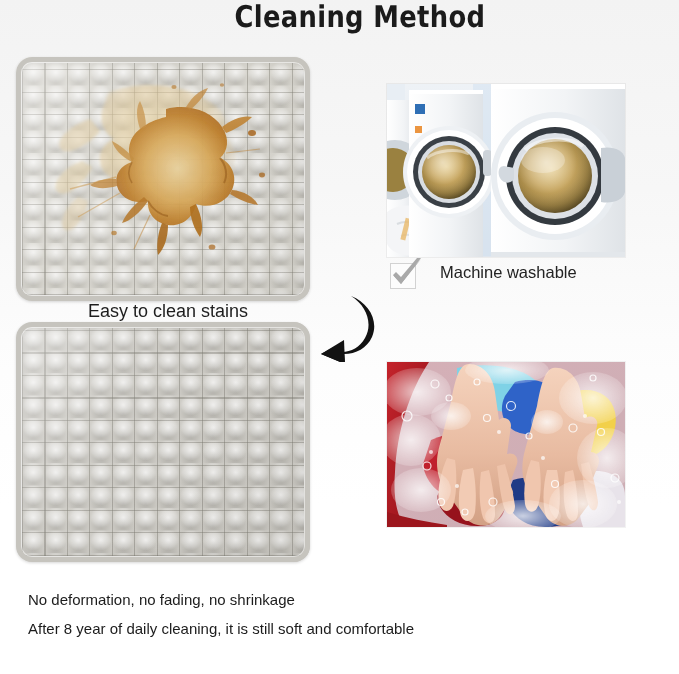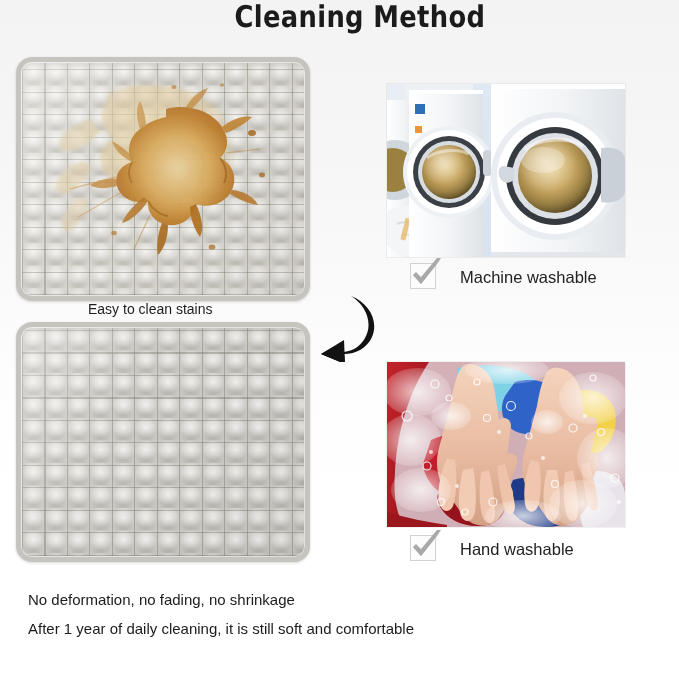--- a/index.html
+++ b/index.html
@@ -110,21 +110,21 @@
   .stain-layer {
     position: absolute;
     left: 0; top: 0; right: 0; bottom: 0;
     z-index: 2;
     pointer-events: none;
   }
 
   
   .caption {
     position: absolute;
-    font-size: 14px;
+    font-size: 18px;
     color: #1e1e1e;
     white-space: nowrap;
   }
   #caption-stain {
     left: 88px;
     top: 301px;
   }
 
   
   #flow-arrow {
@@ -150,23 +150,22 @@
   #photo-hand {
     left: 387px; top: 362px;
     width: 238px; height: 165px;
   }
   .photo svg { display: block; width: 100%; height: 100%; }
 
   
   .check-row {
     position: absolute;
     display: flex;
-    align-items: center;
+    align-items: flex-start;
     gap: 22px;
-    margin-left: 20px;
   }
   #check-machine { left: 390px; top: 263px; }
   #check-hand   { left: 390px; top: 535px; }
 
   .checkbox {
     position: relative;
     width: 28px;
     height: 28px;
     flex: 0 0 auto;
   }
@@ -497,29 +496,19 @@
         <circle cx="44" cy="90" r="2"></circle>
           <circle cx="112" cy="70" r="2"></circle>
         <circle cx="156" cy="96" r="2"></circle>
           <circle cx="198" cy="54" r="2"></circle>
         <circle cx="232" cy="140" r="2"></circle>
           <circle cx="70" cy="124" r="2"></circle>
       </g>
     </svg>
   </div>
 
-  <div class="check-row" id="check-hand">
-    <div class="checkbox">
-      <div class="box"></div>
-      <svg viewBox="0 0 36 36">
-        <path d="M5,18 L13,27 L33,1 L29,1 L13,20 L8,15 Z" fill="#a9a9a9"></path>
-        <path d="M5,18 L13,27 L33,2 L13,22 Z" fill="#a9a9a9"></path>
-      </svg>
-    </div>
-    <div class="check-label">Hand washable</div>
-  </div>
 
   <div id="bottom-text">
     <div class="line">No deformation, no fading, no shrinkage</div>
-    <div class="line">After 1 year of daily cleaning, it is still soft and comfortable</div>
+    <div class="line">After 8 year of daily cleaning, it is still soft and comfortable</div>
   </div>
 
 </div>
 
 </body></html>

